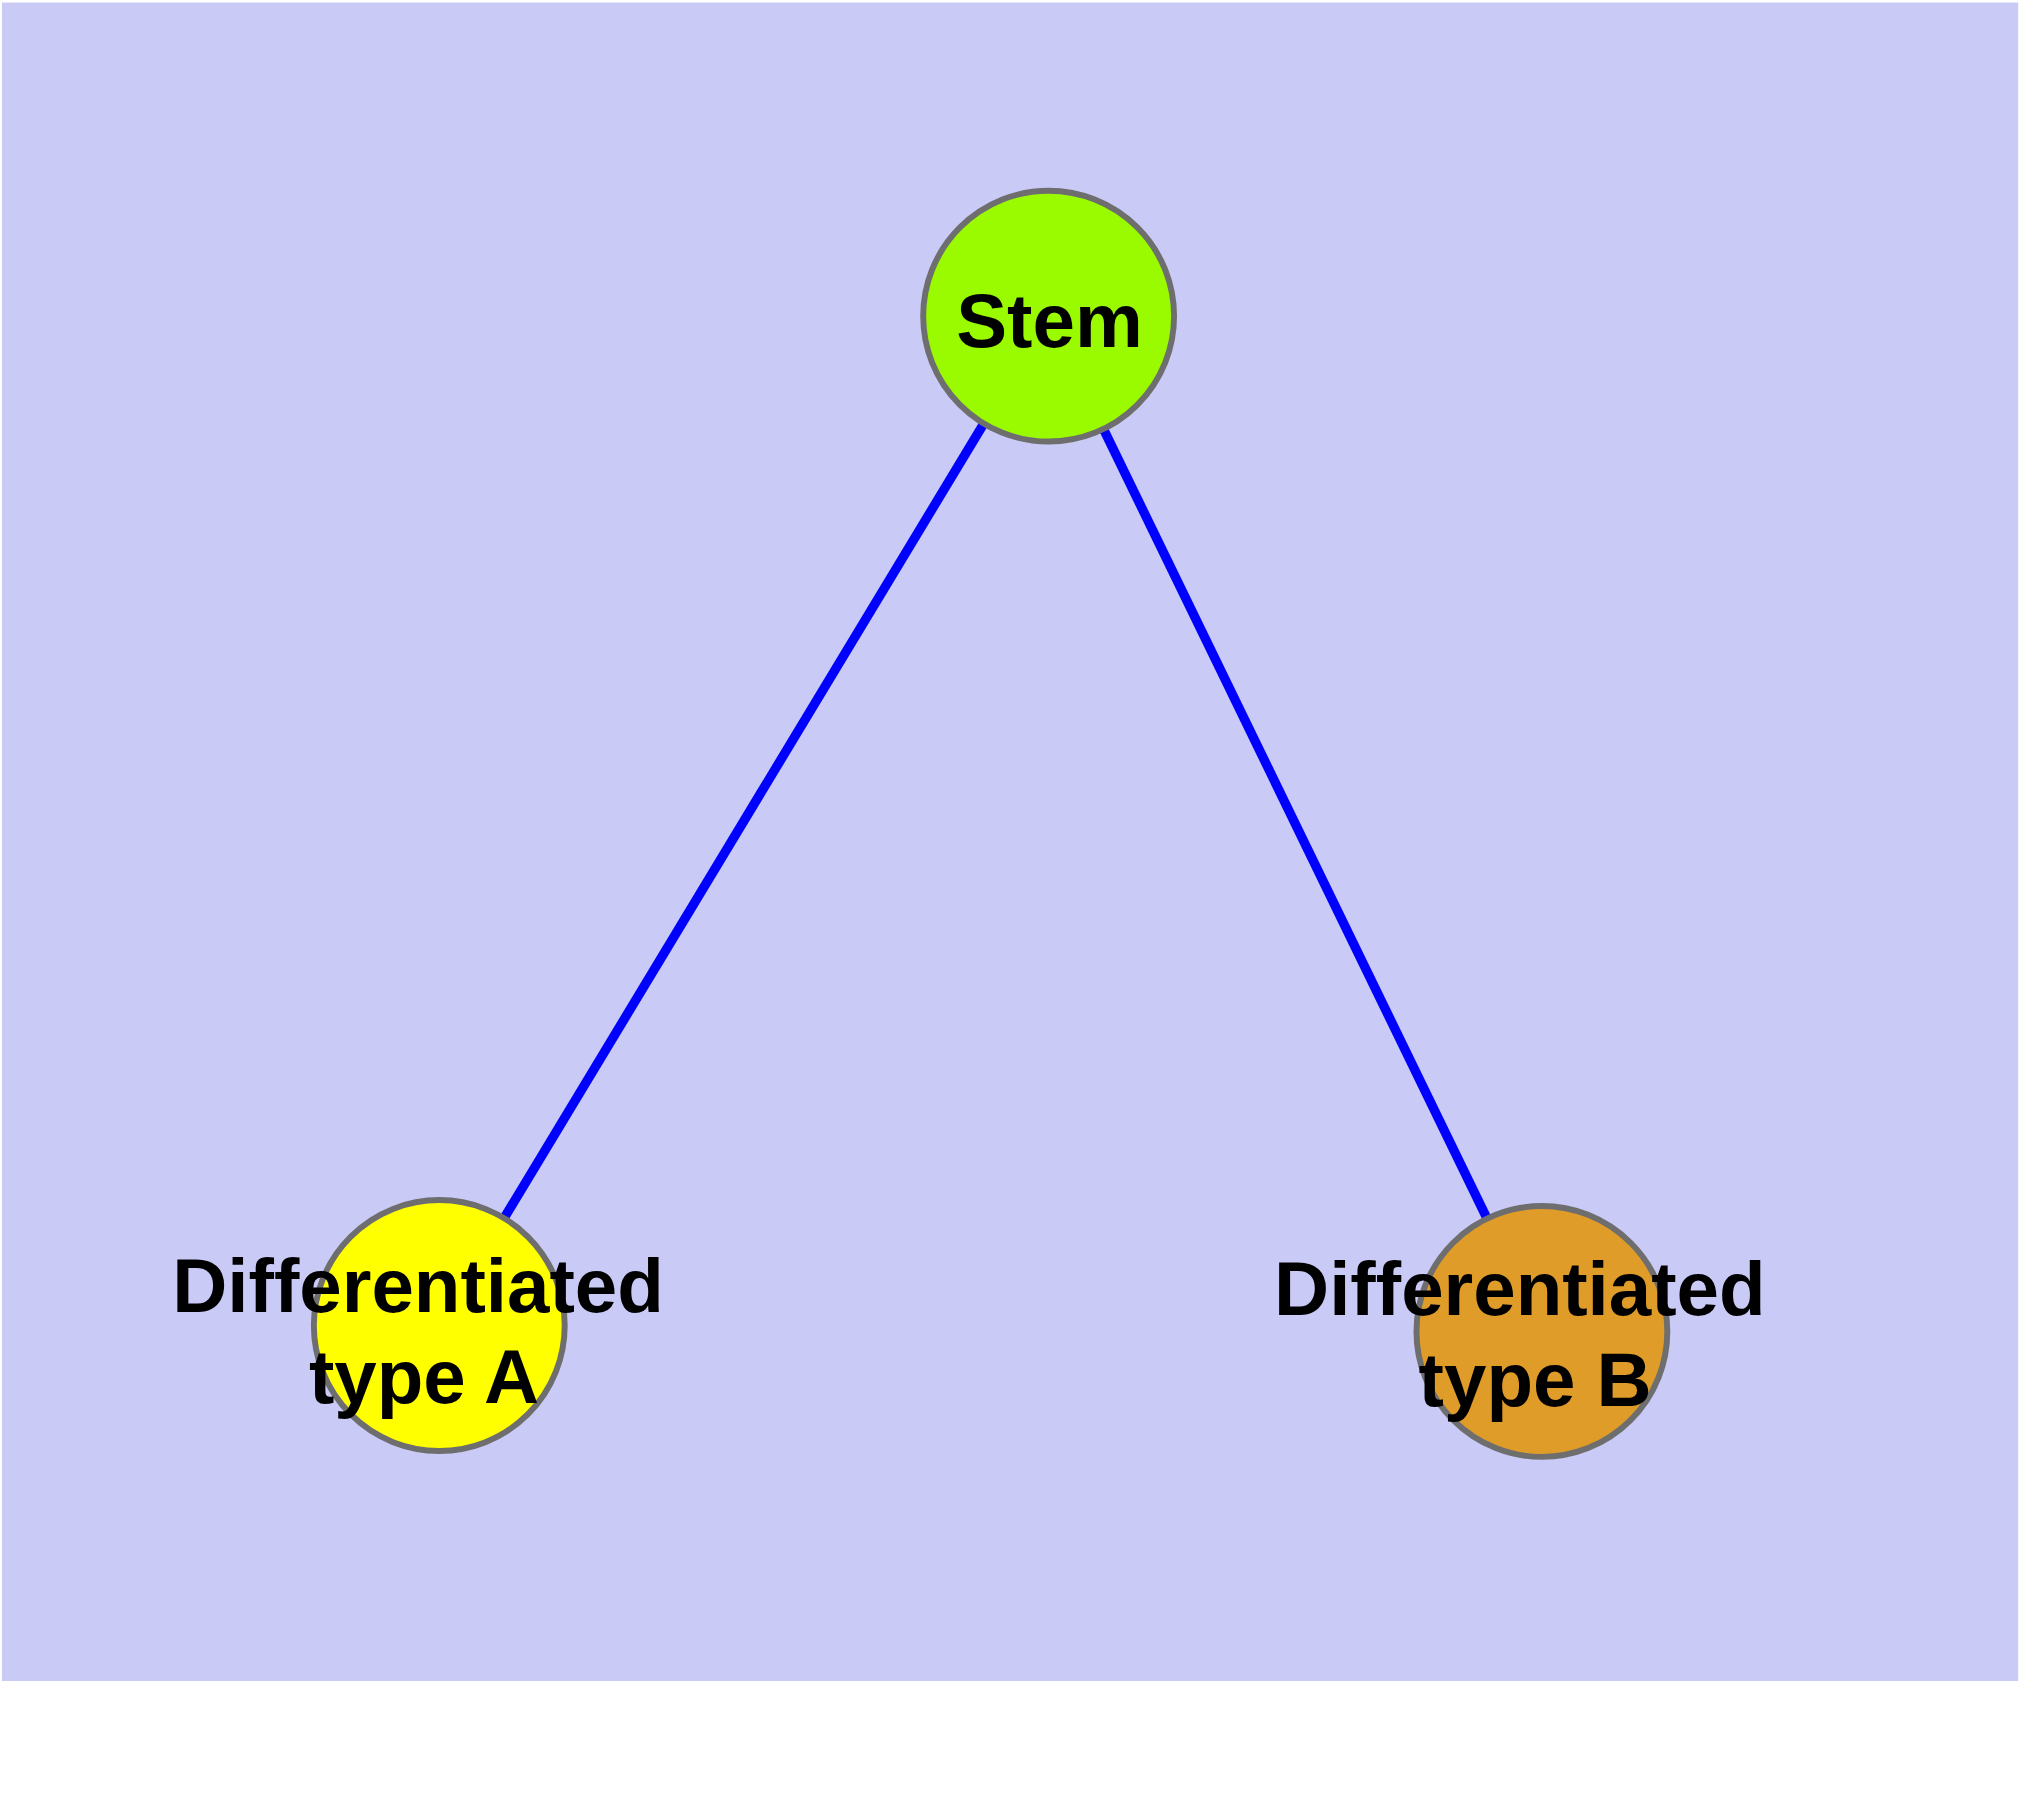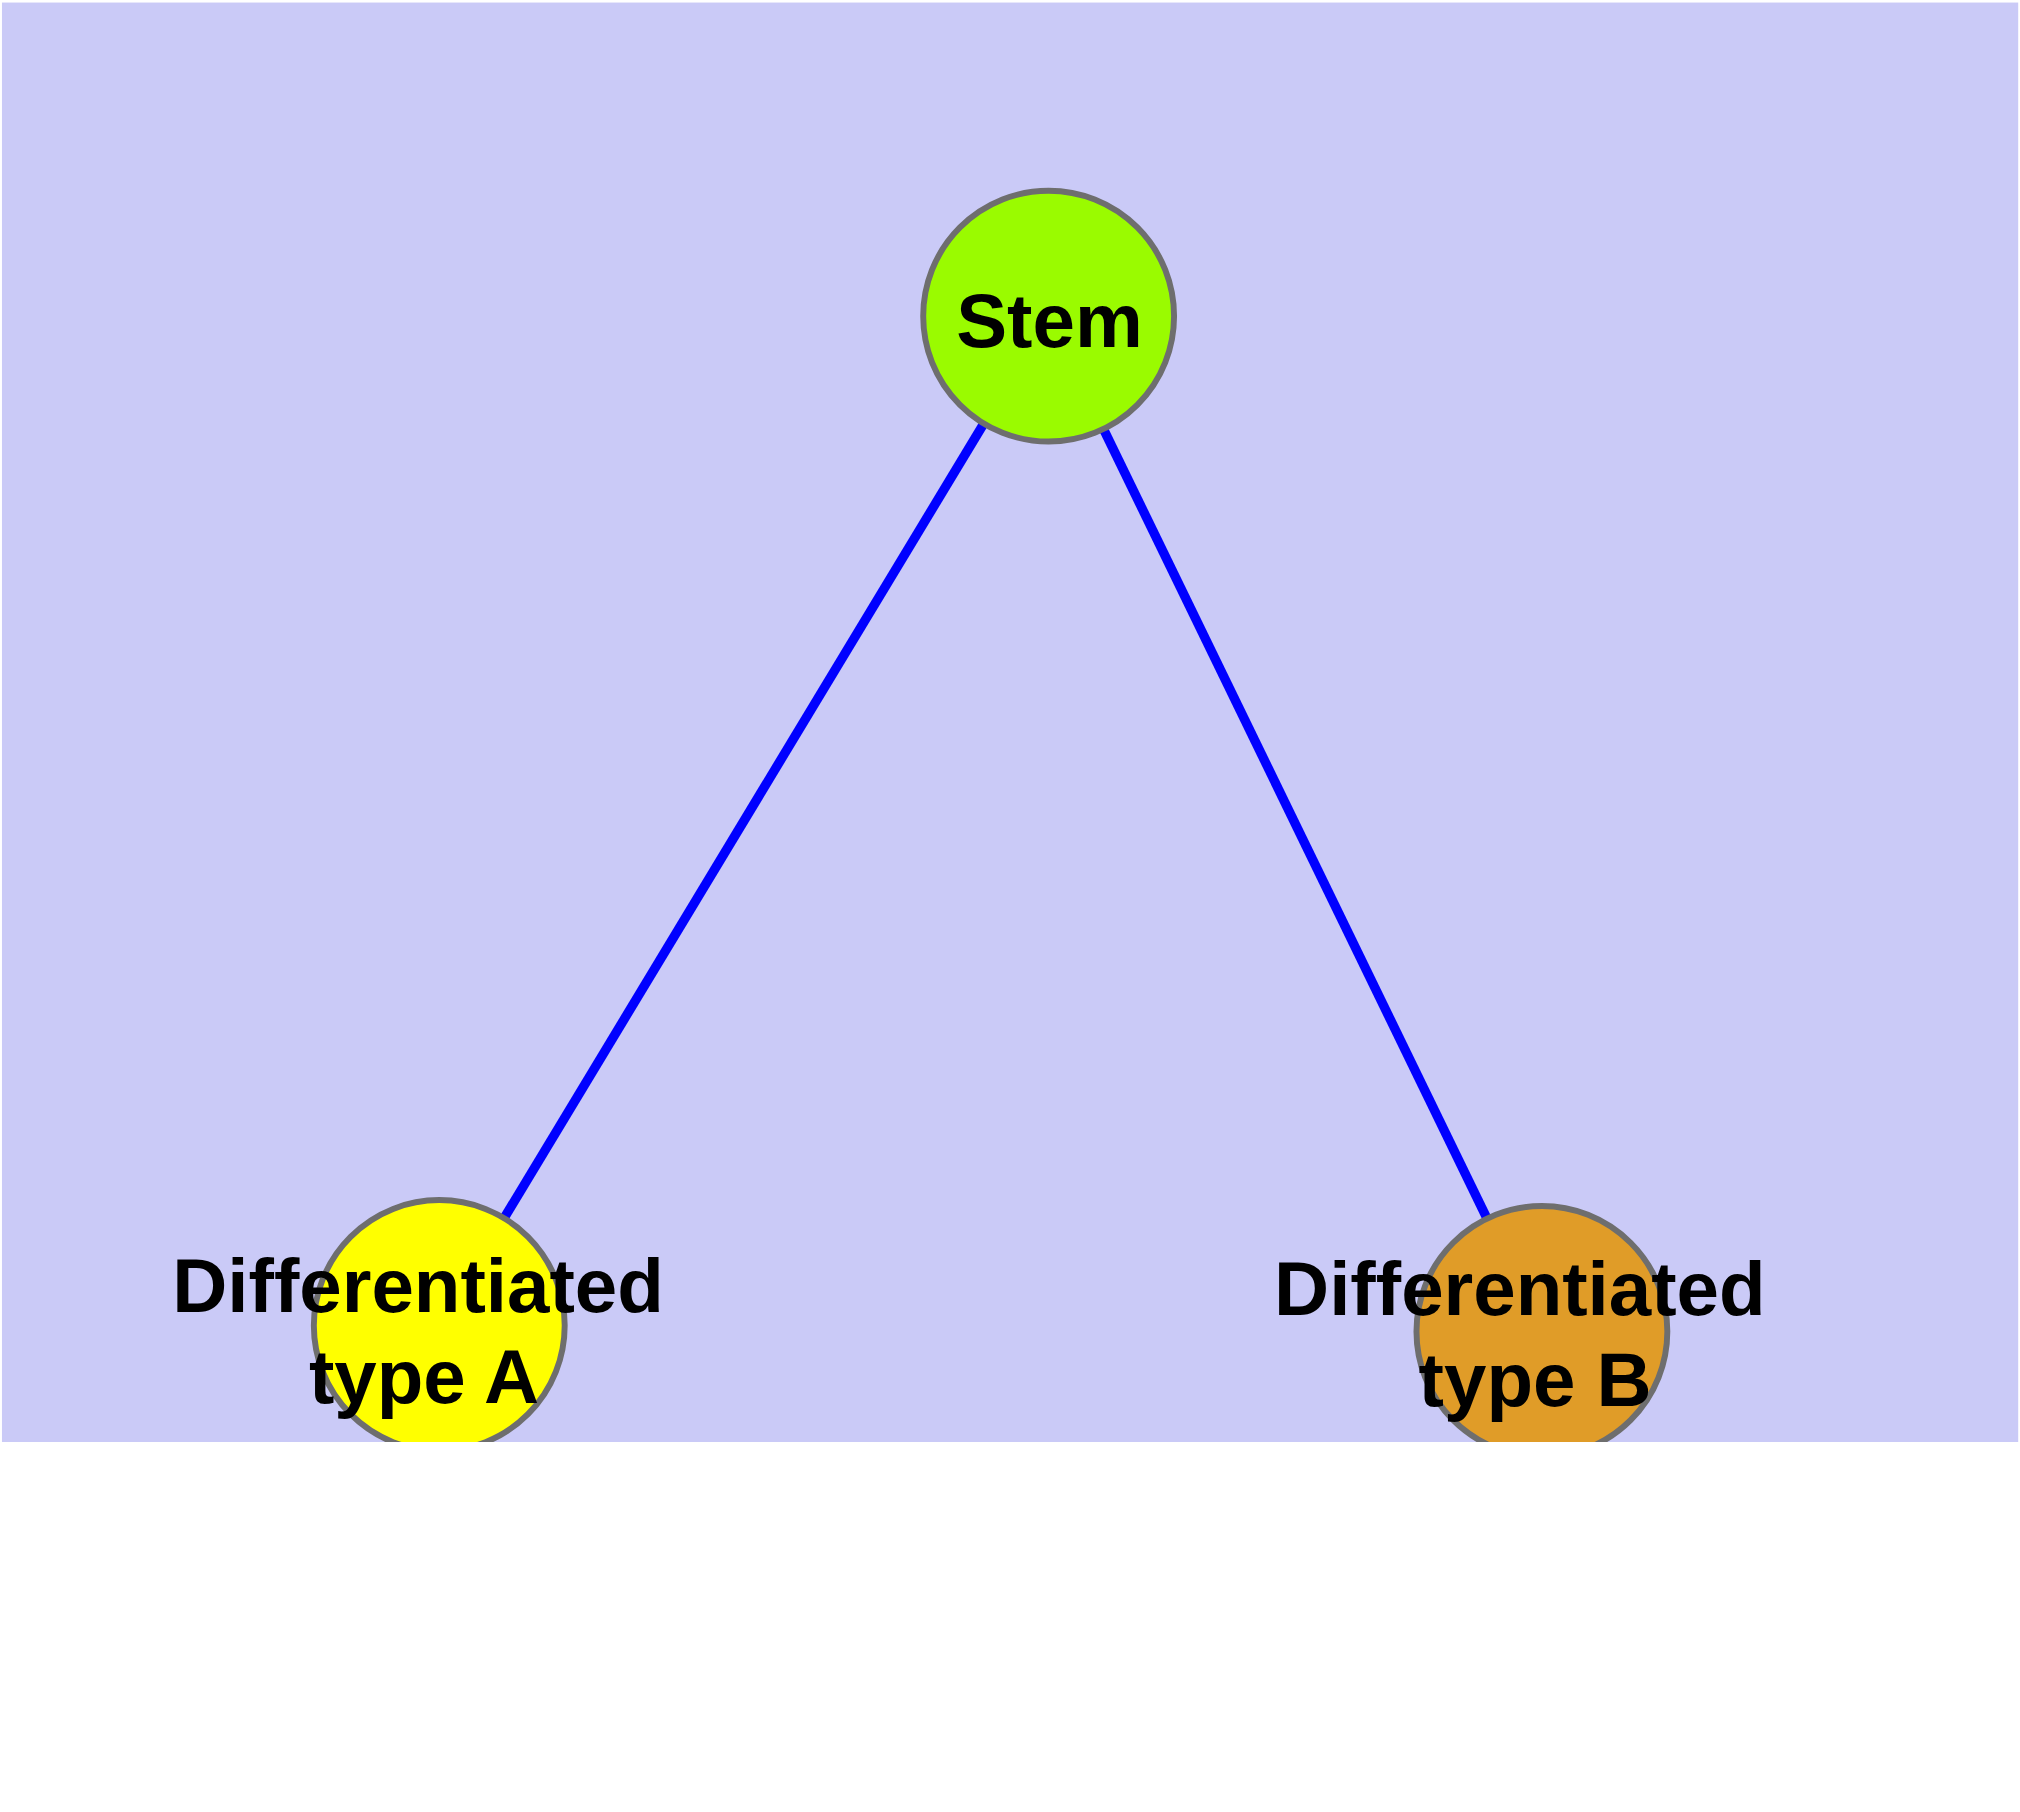--- a/index.html
+++ b/index.html
@@ -3,21 +3,21 @@
 <meta charset="utf-8">
 <style>
   html, body {
     margin: 0;
     padding: 0;
     background: #ffffff;
   }
   .canvas {
     position: relative;
     width: 2021px;
-    height: 1442px;
+    height: 1681px;
     background: #ffffff;
     overflow: hidden;
   }
   svg { display: block; }
   .node-label {
     font-family: "Liberation Sans", sans-serif;
     font-weight: bold;
     font-size: 90px;
     text-anchor: middle;
   }

